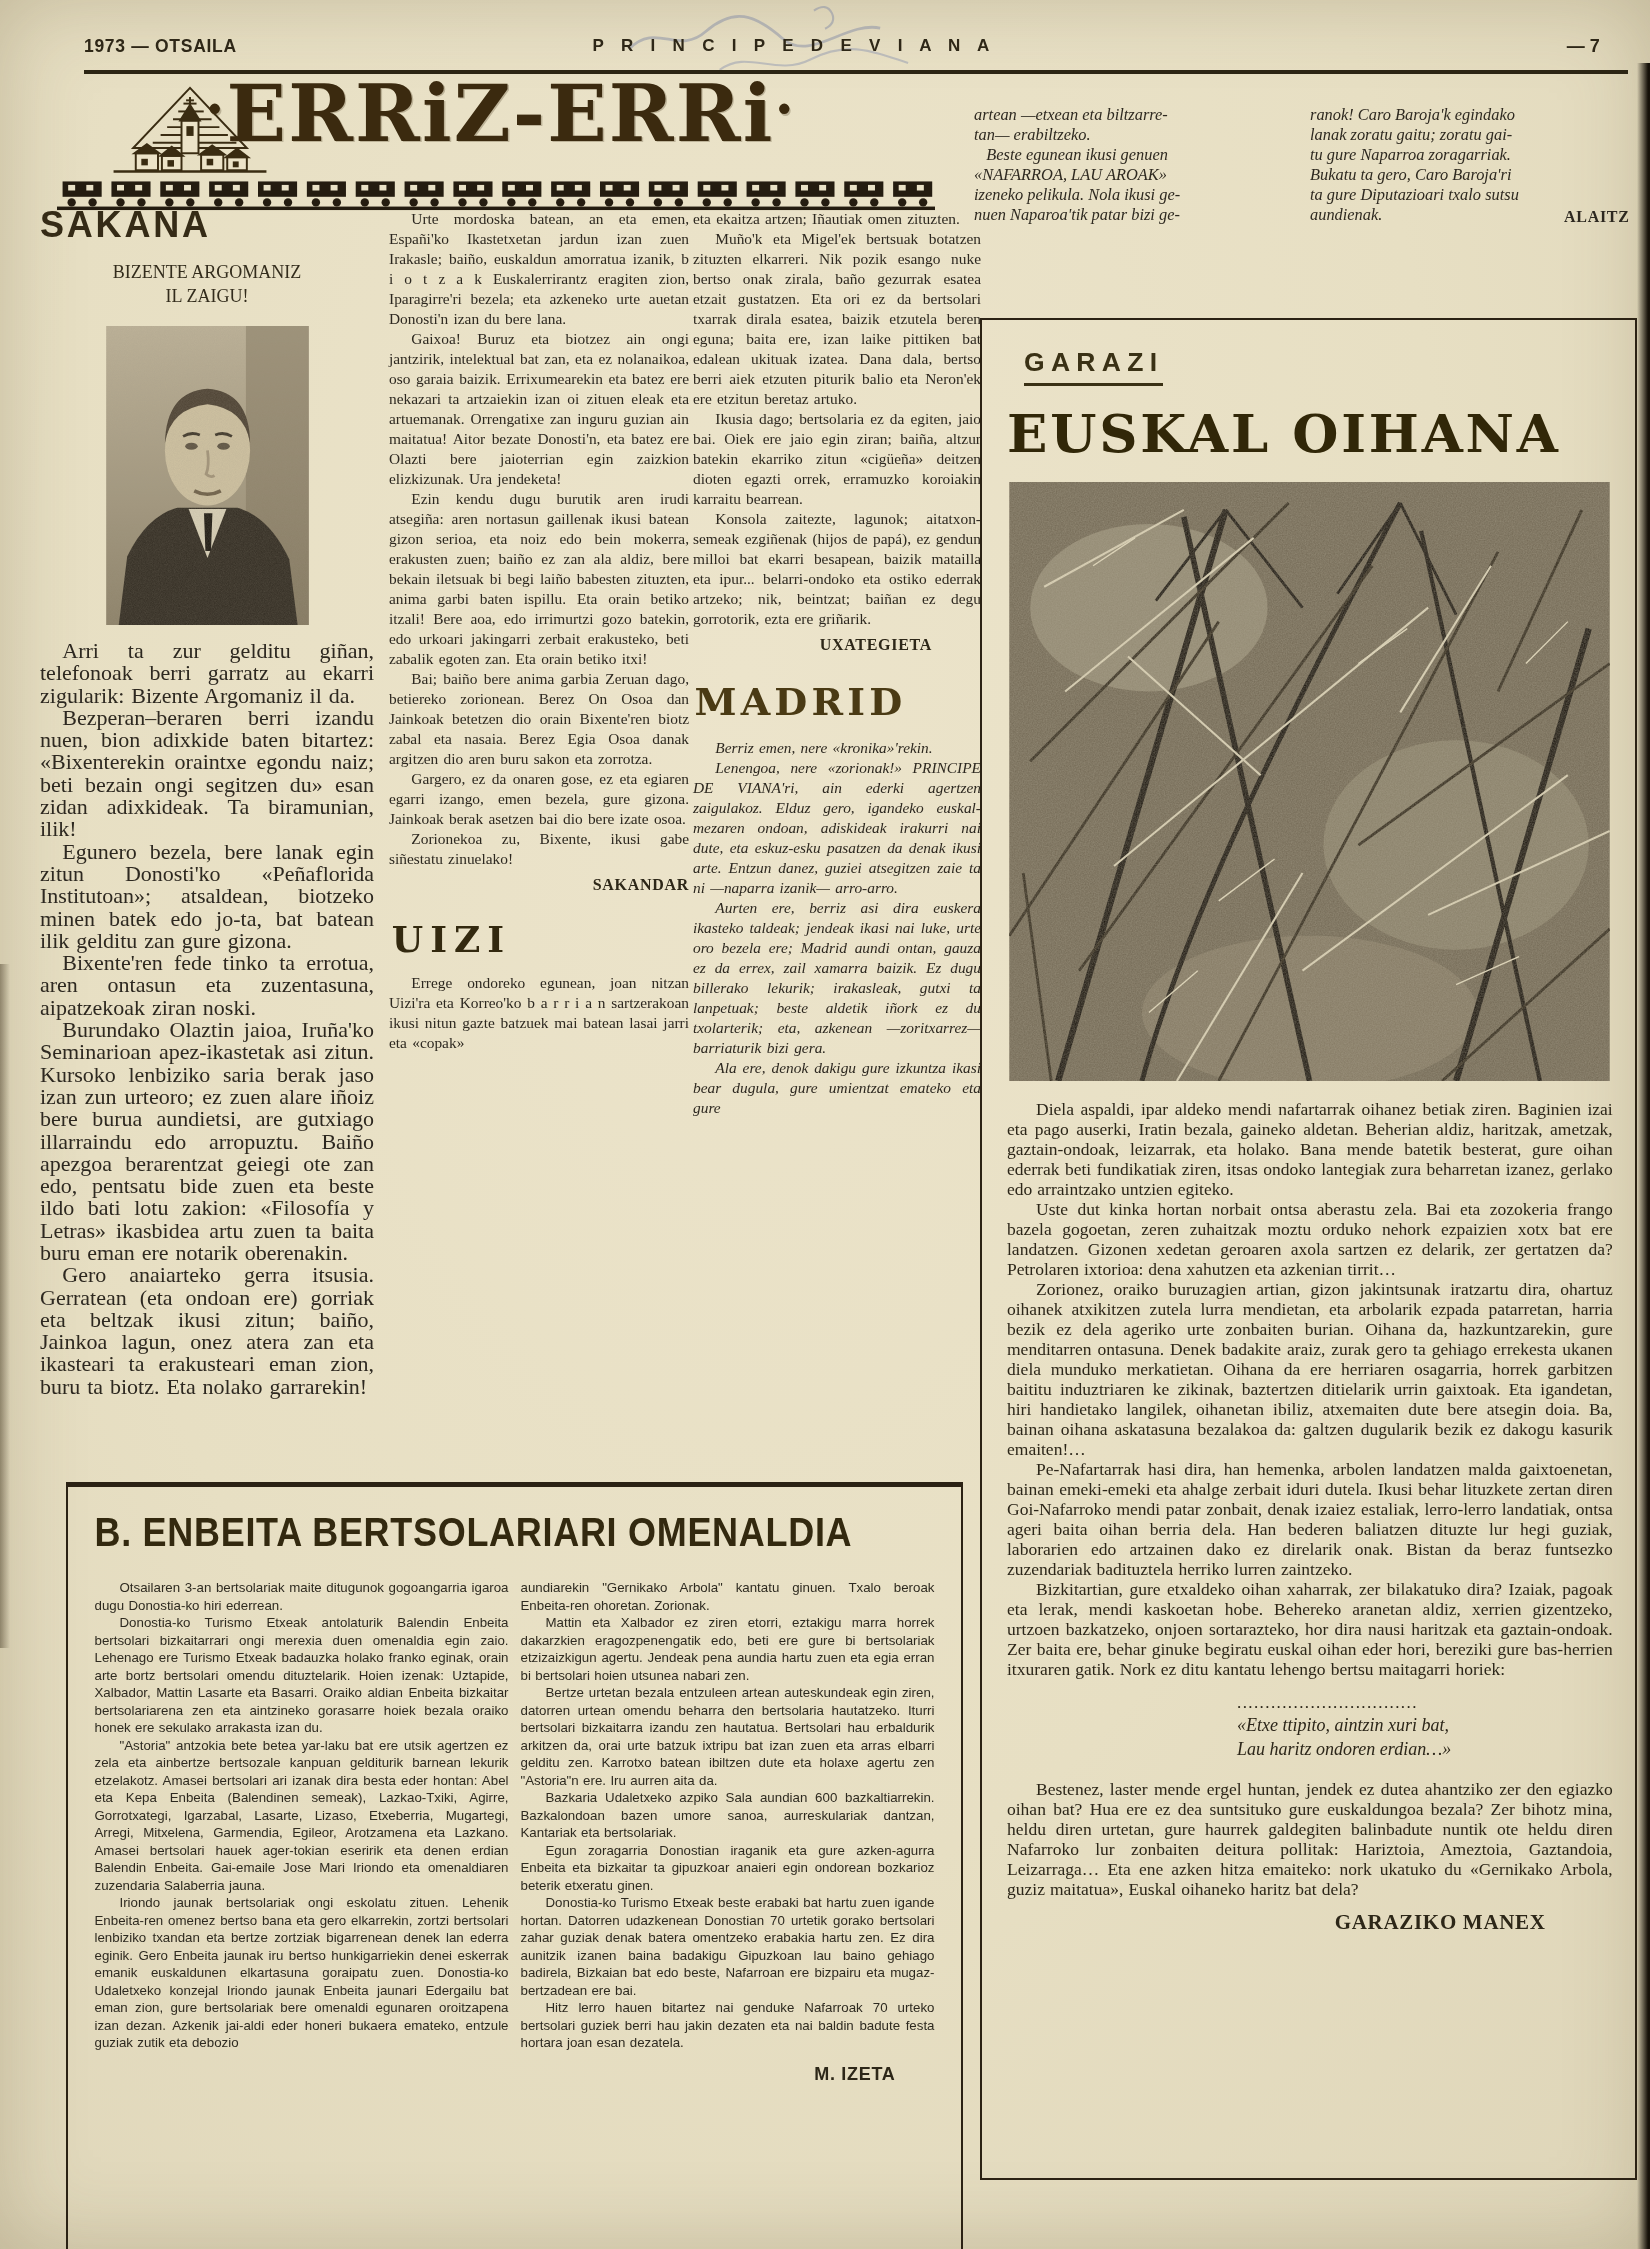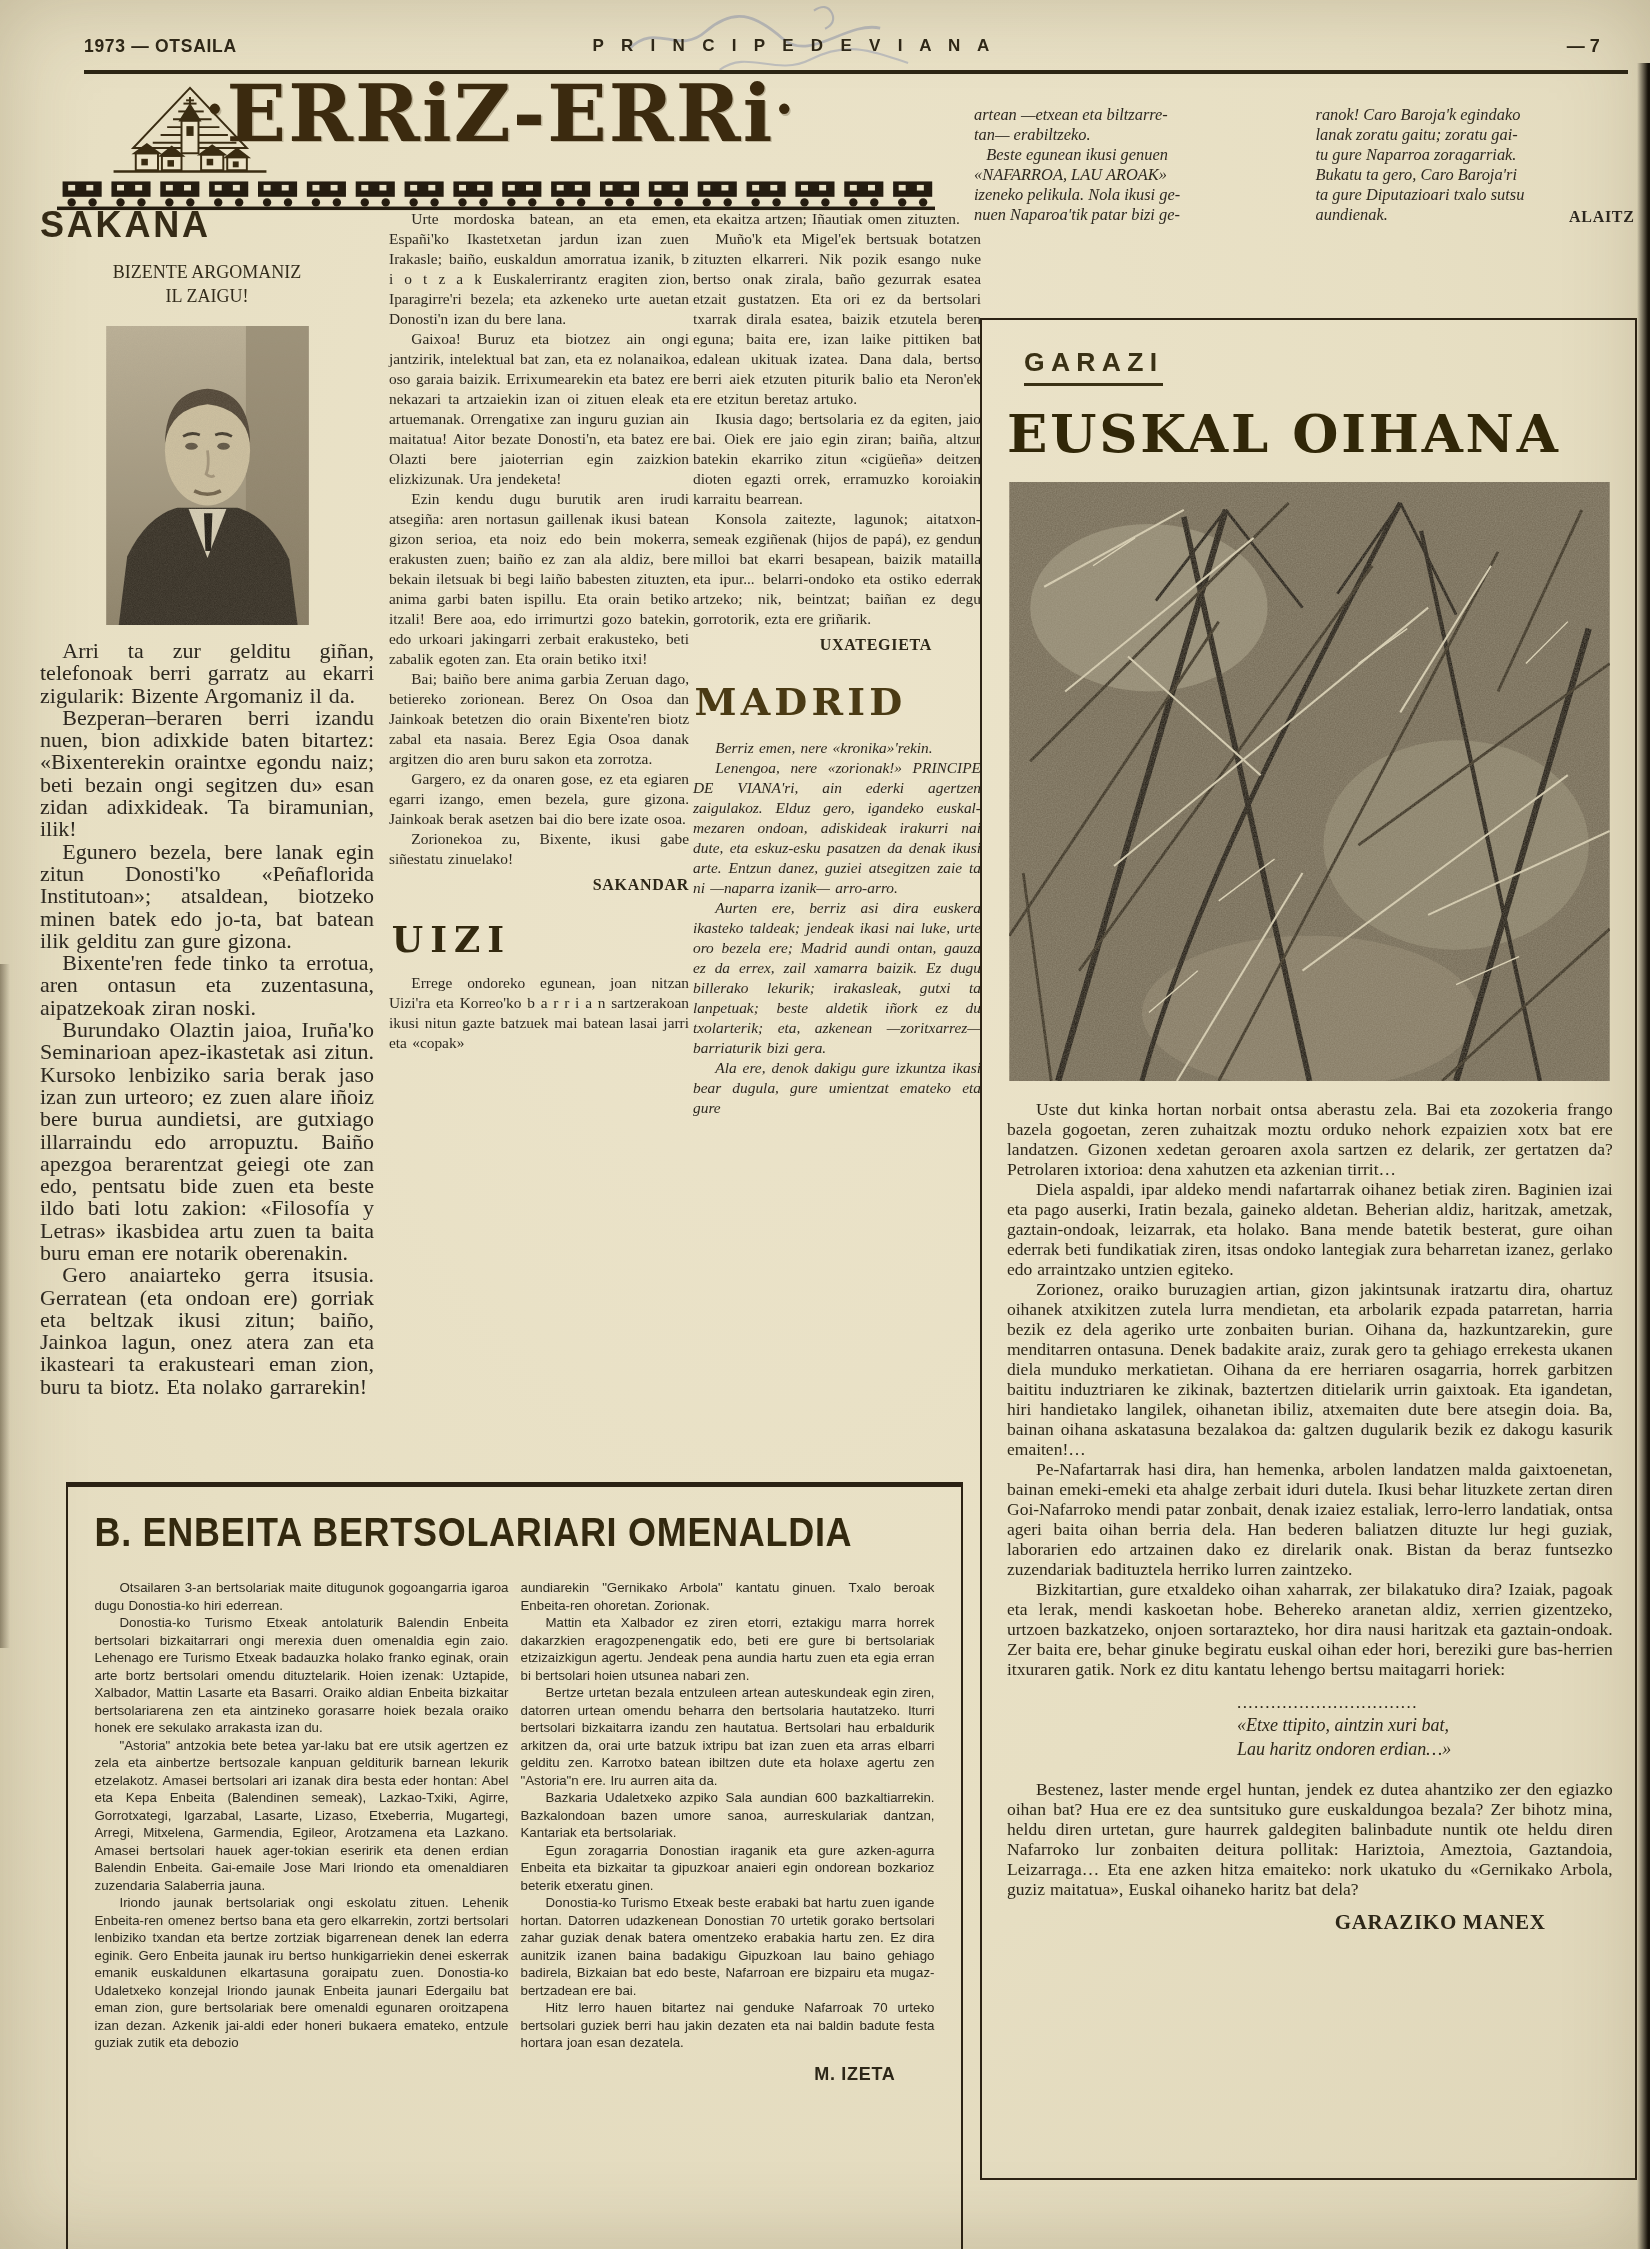--- a/index.html
+++ b/index.html
@@ -27,21 +27,21 @@
       color:#3b2a0f;white-space:nowrap;text-shadow:1.4px 1.4px 0 rgba(59,42,15,.25);}
   .mast-dot{font-size:56px;vertical-align:12.6px;}
   .village{position:absolute;left:42px;top:5.6px;width:182px;height:98px;}
   .train{position:absolute;left:0px;top:99px;width:878px;height:34px;}
 
   
   .scribble{position:absolute;left:615px;top:0px;width:328px;height:84px;opacity:.55;}
 
   
   .cont{position:absolute;left:974px;top:105px;width:662px;height:154px;}
-  .contcols{display:flex;gap:21px;}
+  .contcols{display:flex;gap:15px;}
   .contcol{width:321px;position:relative;}
   .contcol div{font-style:italic;font-size:16.4px;line-height:20px;white-space:pre-wrap;color:#2e2920;}
   .cont-sig{position:absolute;right:1.4px;bottom:-0.7px;font-weight:bold;font-style:normal !important;
       font-size:16px;letter-spacing:0.7px;font-family:"Liberation Serif",serif;}
 
   
   .paras p{margin:0;text-align:justify;text-indent:22.3px;word-spacing:1.4px;}
   .sig{font-weight:bold;text-align:right;font-size:16px;letter-spacing:0.7px;margin-top:7px;color:#2d2718;}
 
   
@@ -308,22 +308,22 @@
         <path d="M120,120 l60,-40"></path>
           <path d="M500,260 l70,-50"></path>
           <path d="M300,600 l80,-60"></path>
         <path d="M640,720 l90,-40"></path>
           <path d="M200,760 l70,-60"></path>
           <path d="M740,260 l60,-60"></path>
       </g>
       <rect width="860" height="858" filter="url(#grain2)"></rect>
     </svg>
     <div class="paras">
+        <p>Diela aspaldi, ipar aldeko mendi nafartarrak oihanez betiak ziren. Baginien izai eta pago auserki, Iratin bezala, gaineko aldetan. Beherian aldiz, haritzak, ametzak, gaztain-ondoak, leizarrak, eta holako. Bana mende batetik besterat, gure oihan ederrak beti fundikatiak ziren, itsas ondoko lantegiak zura beharretan izanez, gerlako edo arraintzako untzien egiteko.</p>
         <p>Uste dut kinka hortan norbait ontsa aberastu zela. Bai eta zozokeria frango bazela gogoetan, zeren zuhaitzak moztu orduko nehork ezpaizien xotx bat ere landatzen. Gizonen xedetan geroaren axola sartzen ez delarik, zer gertatzen da? Petrolaren ixtorioa: dena xahutzen eta azkenian tirrit…</p>
-        <p>Diela aspaldi, ipar aldeko mendi nafartarrak oihanez betiak ziren. Baginien izai eta pago auserki, Iratin bezala, gaineko aldetan. Beherian aldiz, haritzak, ametzak, gaztain-ondoak, leizarrak, eta holako. Bana mende batetik besterat, gure oihan ederrak beti fundikatiak ziren, itsas ondoko lantegiak zura beharretan izanez, gerlako edo arraintzako untzien egiteko.</p>
         <p>Zorionez, oraiko buruzagien artian, gizon jakintsunak iratzartu dira, ohartuz oihanek atxikitzen zutela lurra mendietan, eta arbolarik ezpada patarretan, harria bezik ez dela ageriko urte zonbaiten burian. Oihana da, hazkuntzarekin, gure menditarren ontasuna. Denek badakite araiz, zurak gero ta gehiago errekesta ukanen diela munduko merkatietan. Oihana da ere herriaren osagarria, horrek garbitzen baititu induztriaren ke zikinak, baztertzen ditielarik urrin gaixtoak. Eta igandetan, hiri handietako langilek, oihanetan ibiliz, atxemaiten dute bere atsegin doia. Ba, bainan oihana askatasuna bezalakoa da: galtzen dugularik bezik ez dakogu kasurik emaiten!…</p>
         <p>Pe-Nafartarrak hasi dira, han hemenka, arbolen landatzen malda gaixtoenetan, bainan emeki-emeki eta ahalge zerbait iduri dutela. Ikusi behar lituzkete zertan diren Goi-Nafarroko mendi patar zonbait, denak izaiez estaliak, lerro-lerro landatiak, ontsa ageri baita oihan berria dela. Han bederen baliatzen dituzte lur hegi guziak, laborarien edo artzainen dako ez direlarik onak. Bistan da beraz funtsezko zuzendariak badituztela herriko lurren zaintzeko.</p>
         <p>Bizkitartian, gure etxaldeko oihan xaharrak, zer bilakatuko dira? Izaiak, pagoak eta lerak, mendi kaskoetan hobe. Behereko aranetan aldiz, xerrien gizentzeko, urtzoen bazkatzeko, onjoen sortarazteko, hor dira nausi haritzak eta gaztain-ondoak. Zer baita ere, behar ginuke begiratu euskal oihan eder hori, bereziki gure bas-herrien itxuraren gatik. Nork ez ditu kantatu lehengo bertsu maitagarri horiek:</p>
       </div>
     <div class="quote">
       <div class="dots">................................</div>
       <div class="ql">
           <div>«Etxe ttipito, aintzin xuri bat,</div>
           <div>Lau haritz ondoren erdian…»</div>
         </div>

